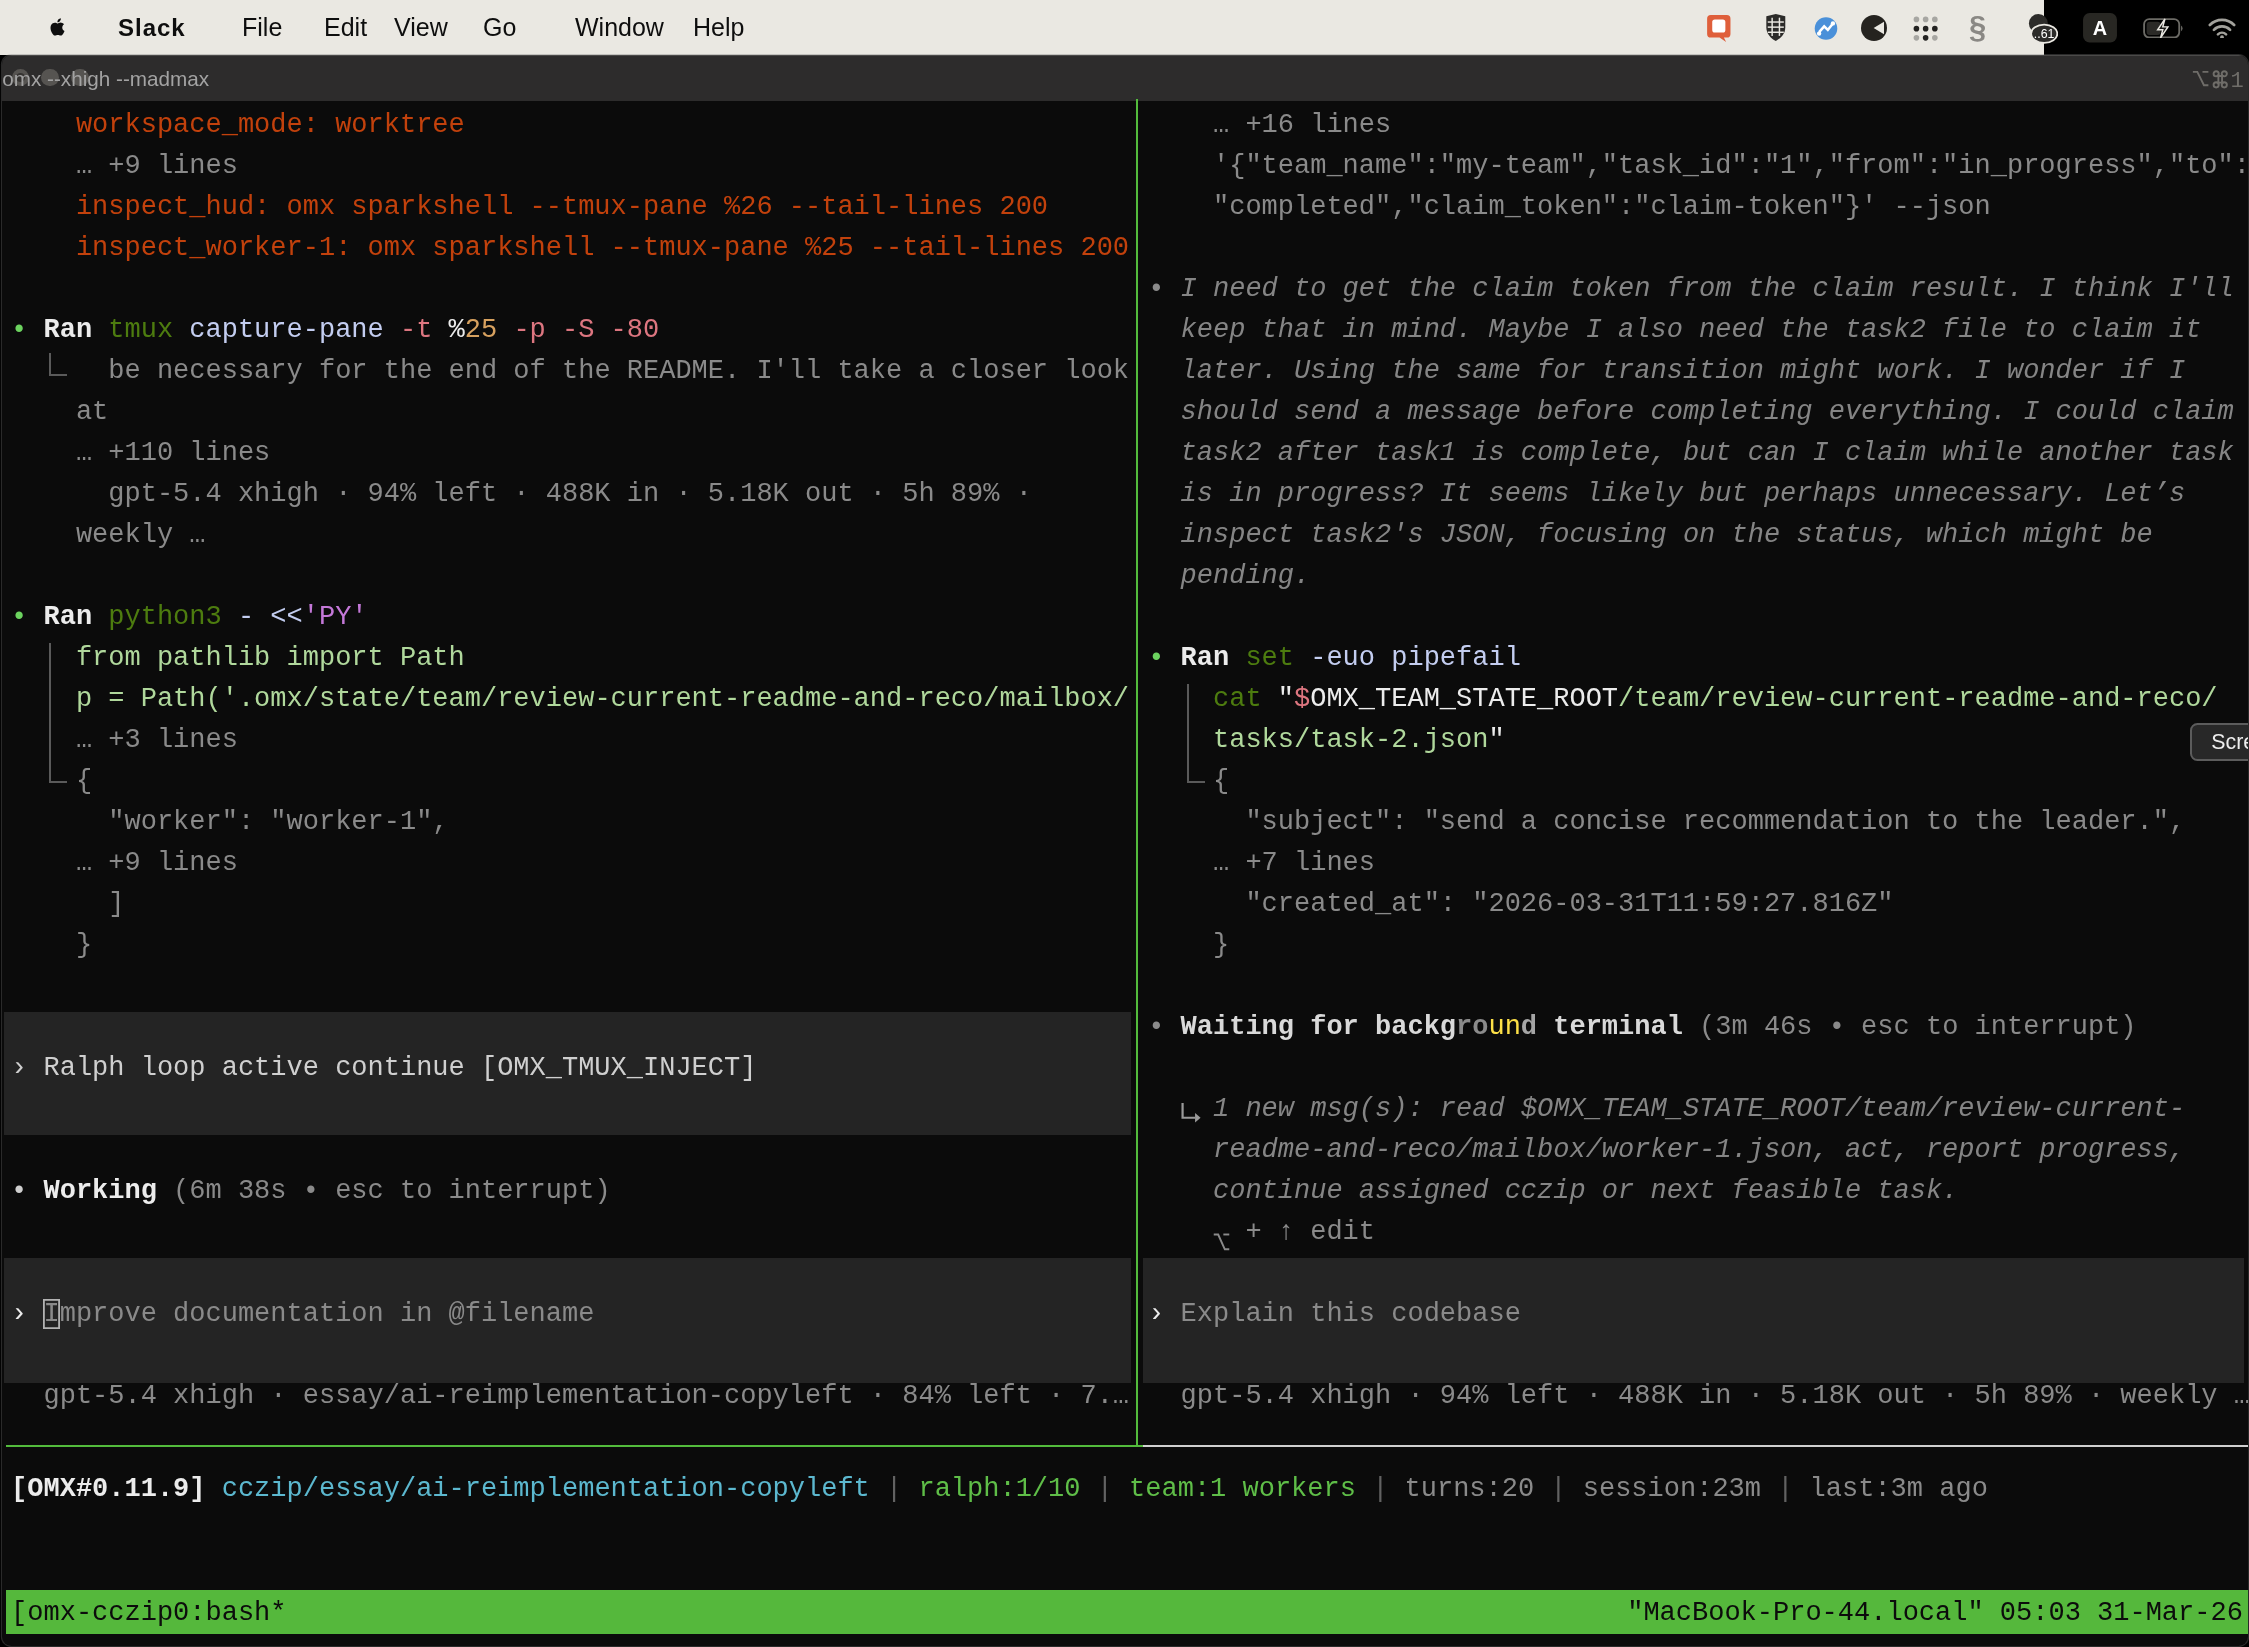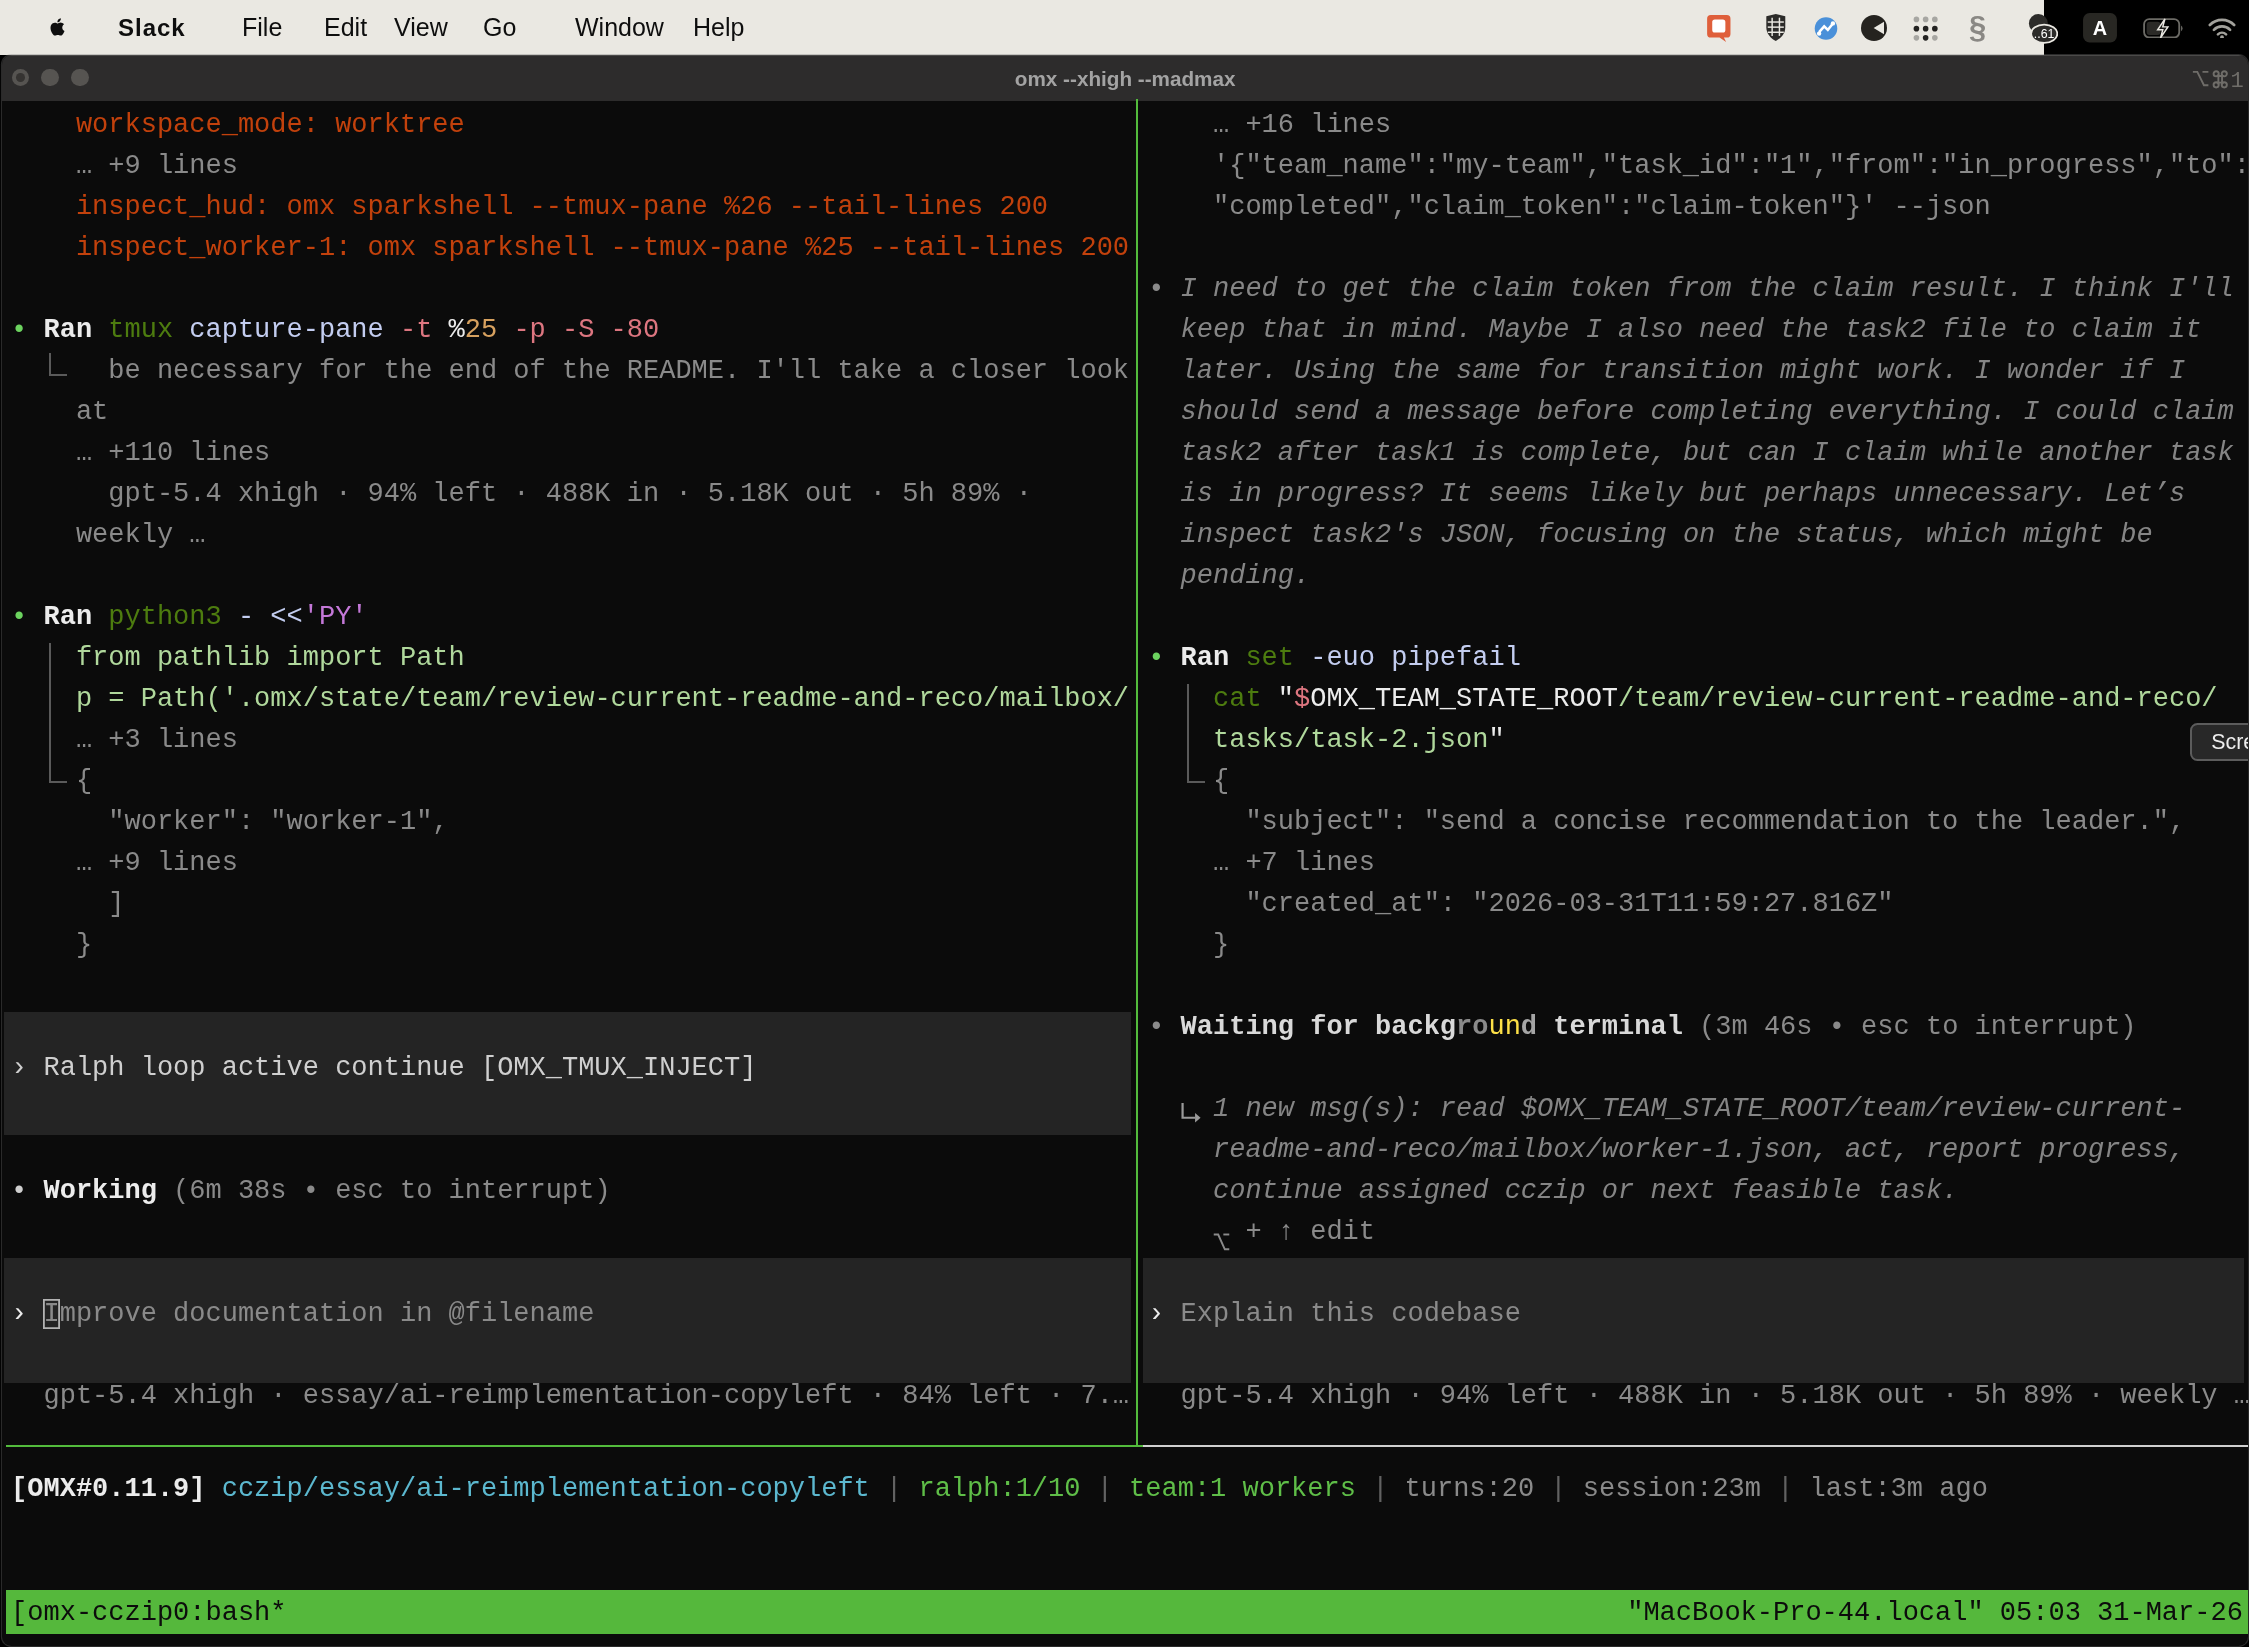--- a/index.html
+++ b/index.html
@@ -2,21 +2,21 @@
 <html style="font-size:11.8px"><head><meta charset="utf-8"><style>
 *{margin:0;padding:0;box-sizing:border-box}
 html,body{width:2250px;height:1648px;background:#000;overflow:hidden}
 #screen{position:absolute;top:0;left:0;width:2250px;height:1648px;background:#000;font-family:"Liberation Sans",sans-serif;transform:translateZ(0);will-change:transform}
 #menubar{position:absolute;top:0;left:0;width:2044px;height:55px;background:#eae8e2}
 .mi{position:absolute;top:0;height:55px;line-height:55px;font-size:25px;color:#0e0e0e}
 .ic{position:absolute}
 #win{position:absolute;left:2.2px;top:55px;width:2246px;height:1591px;background:#0b0b0b;border-radius:9.6px;overflow:hidden;box-shadow:0 0 0 1.1px rgba(120,120,120,.35)}
 #tbar{position:absolute;left:0;top:0;width:100%;height:46px;background:#2d2c2c;border-top:1.5px solid #4b4a49}
 .tl{position:absolute;top:12.5px;width:17.7px;height:17.7px;border-radius:50%;background:#565451}
-#title{position:absolute;top:0;left:0;width:100%;text-align:center;line-height:46px;font-size:20.7px;font-weight:bold;color:#a3a3a3}
+#title{position:absolute;top:0;left:0;width:100%;text-align:left;line-height:46px;font-size:20.7px;font-weight:normal;color:#a3a3a3}
 pre,.mono{font-family:"Liberation Mono",monospace;font-size:27px;line-height:41px;color:#989898}
 pre{position:absolute;white-space:pre}
 .g{color:#c2410c}
 .d{color:#8a8a8a}
 .w{color:#ececec;font-weight:bold}
 .wt{color:#ececec}
 .bl{color:#4d7c0f}
 .lv{color:#c3cdf0}
 .rd{color:#dd7680}
 .or{color:#d7a15f}

